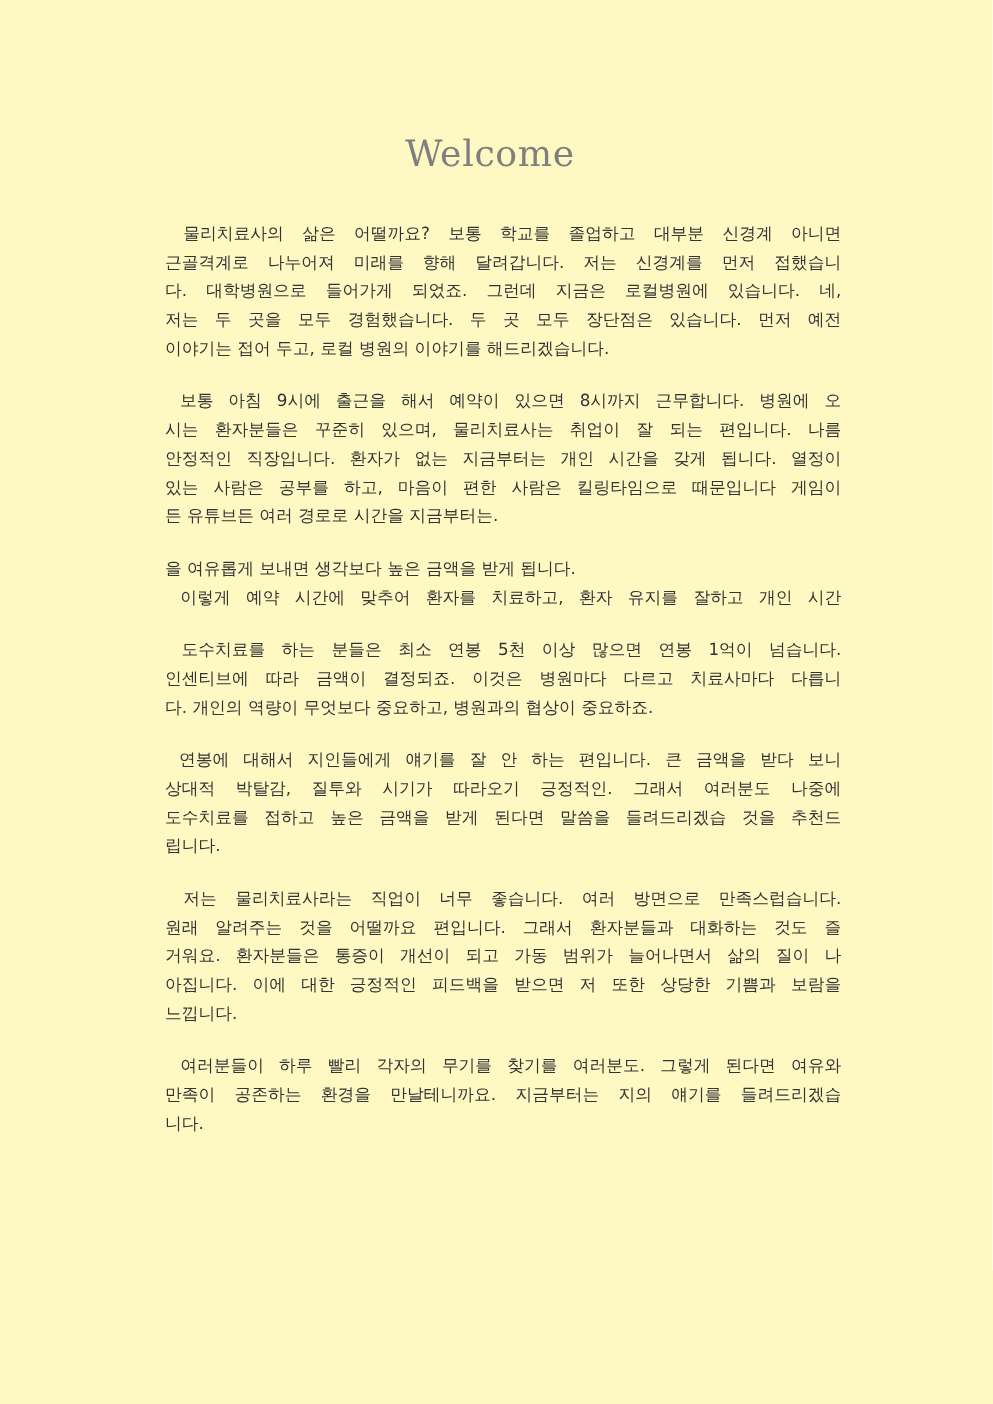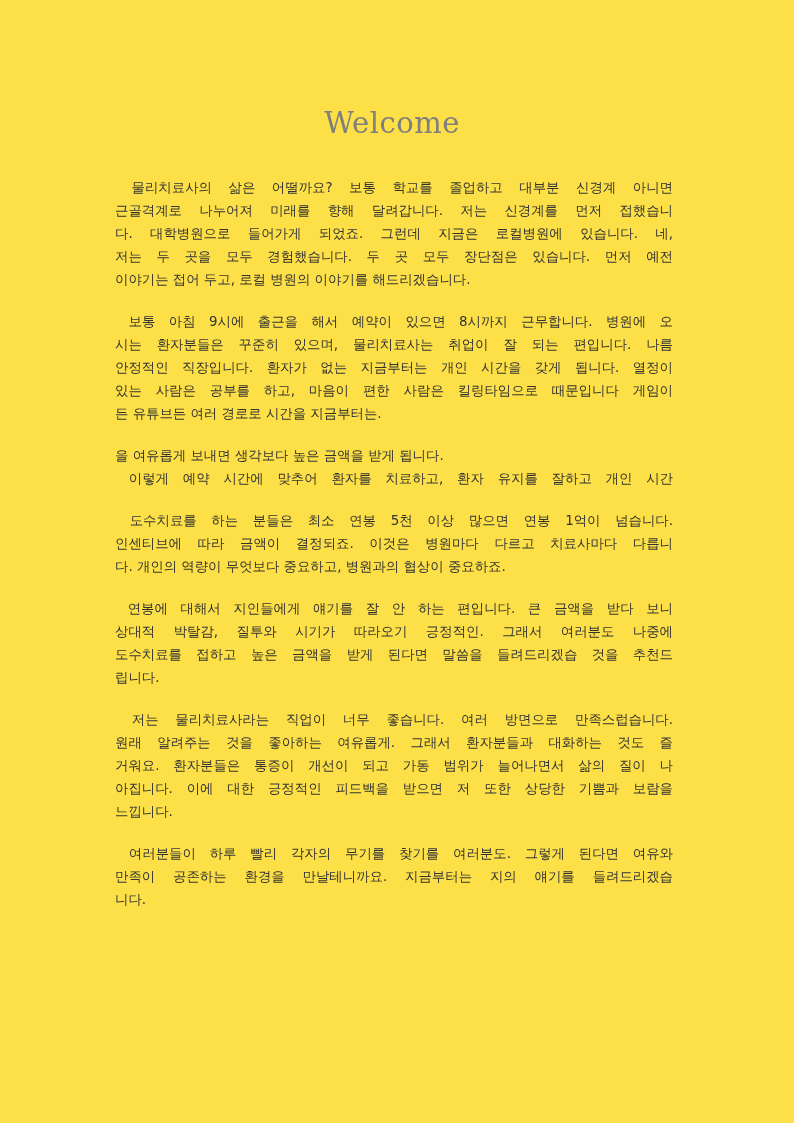--- a/index.html
+++ b/index.html
@@ -1,29 +1,29 @@
 <!DOCTYPE html>
 <html><head>
 <meta charset="utf-8">
 <style>
   html, body { margin: 0; padding: 0; background: #ffffff; }
   body { width: 794px; height: 1123px; position: relative; overflow: hidden; }
-  .page { position: absolute; left: 0; top: 0; width: 794px; height: 1123px; background: #fde047; }
+  .page { position: absolute; left: 0; top: 0; width: 794px; height: 1123px; background: #fef9c3; }
   .title {
     position: absolute; left: 0; top: 106px; width: 784px; text-align: center;
     font-family: "DejaVu Serif", "Liberation Serif", serif;
     font-size: 29px; color: #7f7f7f; letter-spacing: 0.5px;
   }
   .body {
     position: absolute; left: 115px; top: 176px; width: 558px;
     font-family: "DejaVu Sans", "Liberation Sans", sans-serif;
     font-size: 13.4px; line-height: 23px; color: #333;
   }
   .para { margin: 0 0 19px 0; text-align: justify; }
-  .line { display: block; white-space: pre; text-align: justify; text-align-last: justify; height: 23px; overflow: visible; }
+  .line { display: block; white-space: pre; text-align: justify; text-align-last: justify; height: 23px; overflow: visible; margin-left: 17px; }
   .line.last { text-align-last: left; }
 </style>
 </head>
 <body>
 
 <div class="page">
   <div class="title">Welcome</div>
 
   <div class="body">
     <div class="para">
@@ -50,21 +50,21 @@
       <span class="line last">다. 개인의 역량이 무엇보다 중요하고, 병원과의 협상이 중요하죠.</span>
     </div>
     <div class="para">
       <span class="line"> 연봉에 대해서 지인들에게 얘기를 잘 안 하는 편입니다. 큰 금액을 받다 보니</span>
       <span class="line">상대적 박탈감, 질투와 시기가 따라오기 긍정적인. 그래서 여러분도 나중에</span>
       <span class="line">도수치료를 접하고 높은 금액을 받게 된다면 말씀을 들려드리겠습 것을 추천드</span>
       <span class="line last">립니다.</span>
     </div>
     <div class="para">
       <span class="line"> 저는 물리치료사라는 직업이 너무 좋습니다. 여러 방면으로 만족스럽습니다.</span>
-      <span class="line">원래 알려주는 것을 좋아하는 여유롭게. 그래서 환자분들과 대화하는 것도 즐</span>
+      <span class="line">원래 알려주는 것을 어떨까요 편입니다. 그래서 환자분들과 대화하는 것도 즐</span>
       <span class="line">거워요. 환자분들은 통증이 개선이 되고 가동 범위가 늘어나면서 삶의 질이 나</span>
       <span class="line">아집니다. 이에 대한 긍정적인 피드백을 받으면 저 또한 상당한 기쁨과 보람을</span>
       <span class="line last">느낍니다.</span>
     </div>
     <div class="para">
       <span class="line"> 여러분들이 하루 빨리 각자의 무기를 찾기를 여러분도. 그렇게 된다면 여유와</span>
       <span class="line">만족이 공존하는 환경을 만날테니까요. 지금부터는 지의 얘기를 들려드리겠습</span>
       <span class="line last">니다.</span>
     </div>
   </div>

